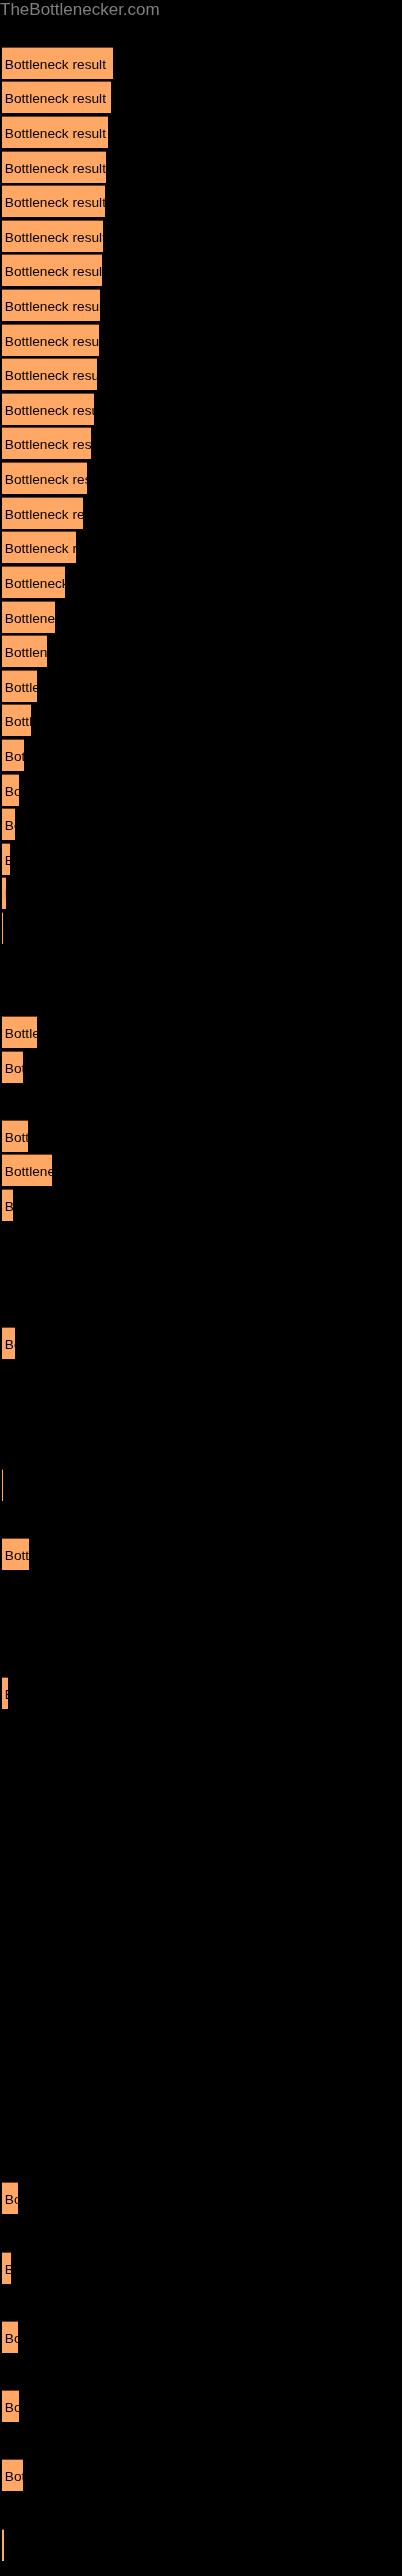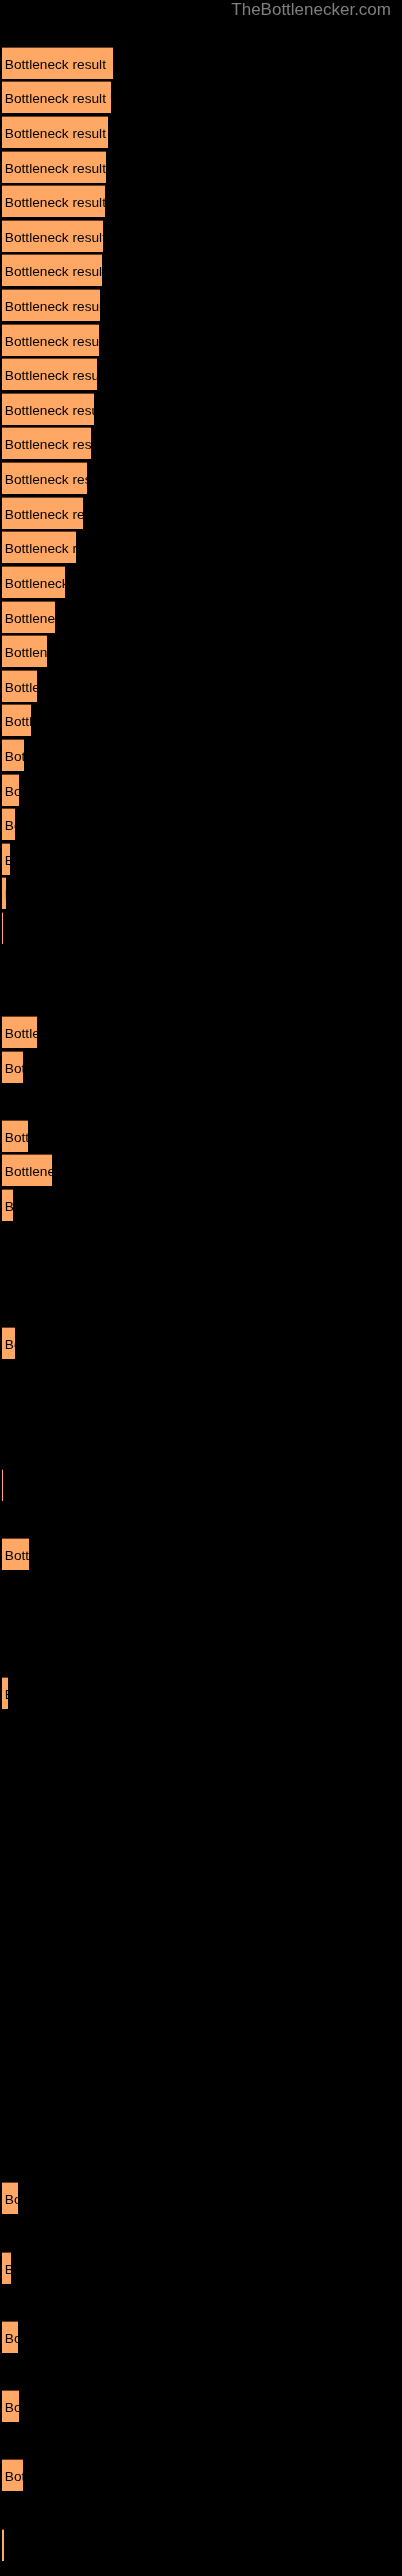--- a/index.html
+++ b/index.html
@@ -12,21 +12,20 @@
     height: 2576px;
     position: relative;
     overflow: hidden;
     font-family: "Liberation Sans", sans-serif;
   }
   #watermark {
     position: absolute;
     top: 0px;
     left: 0px;
     width: 391px;
-    text-align: right;
     font-size: 17px;
     line-height: 19.3px;
     color: #7f7f7f;
     letter-spacing: 0px;
     white-space: nowrap;
   }
   #plot {
     position: absolute;
     left: 0px;
     top: 0px;

